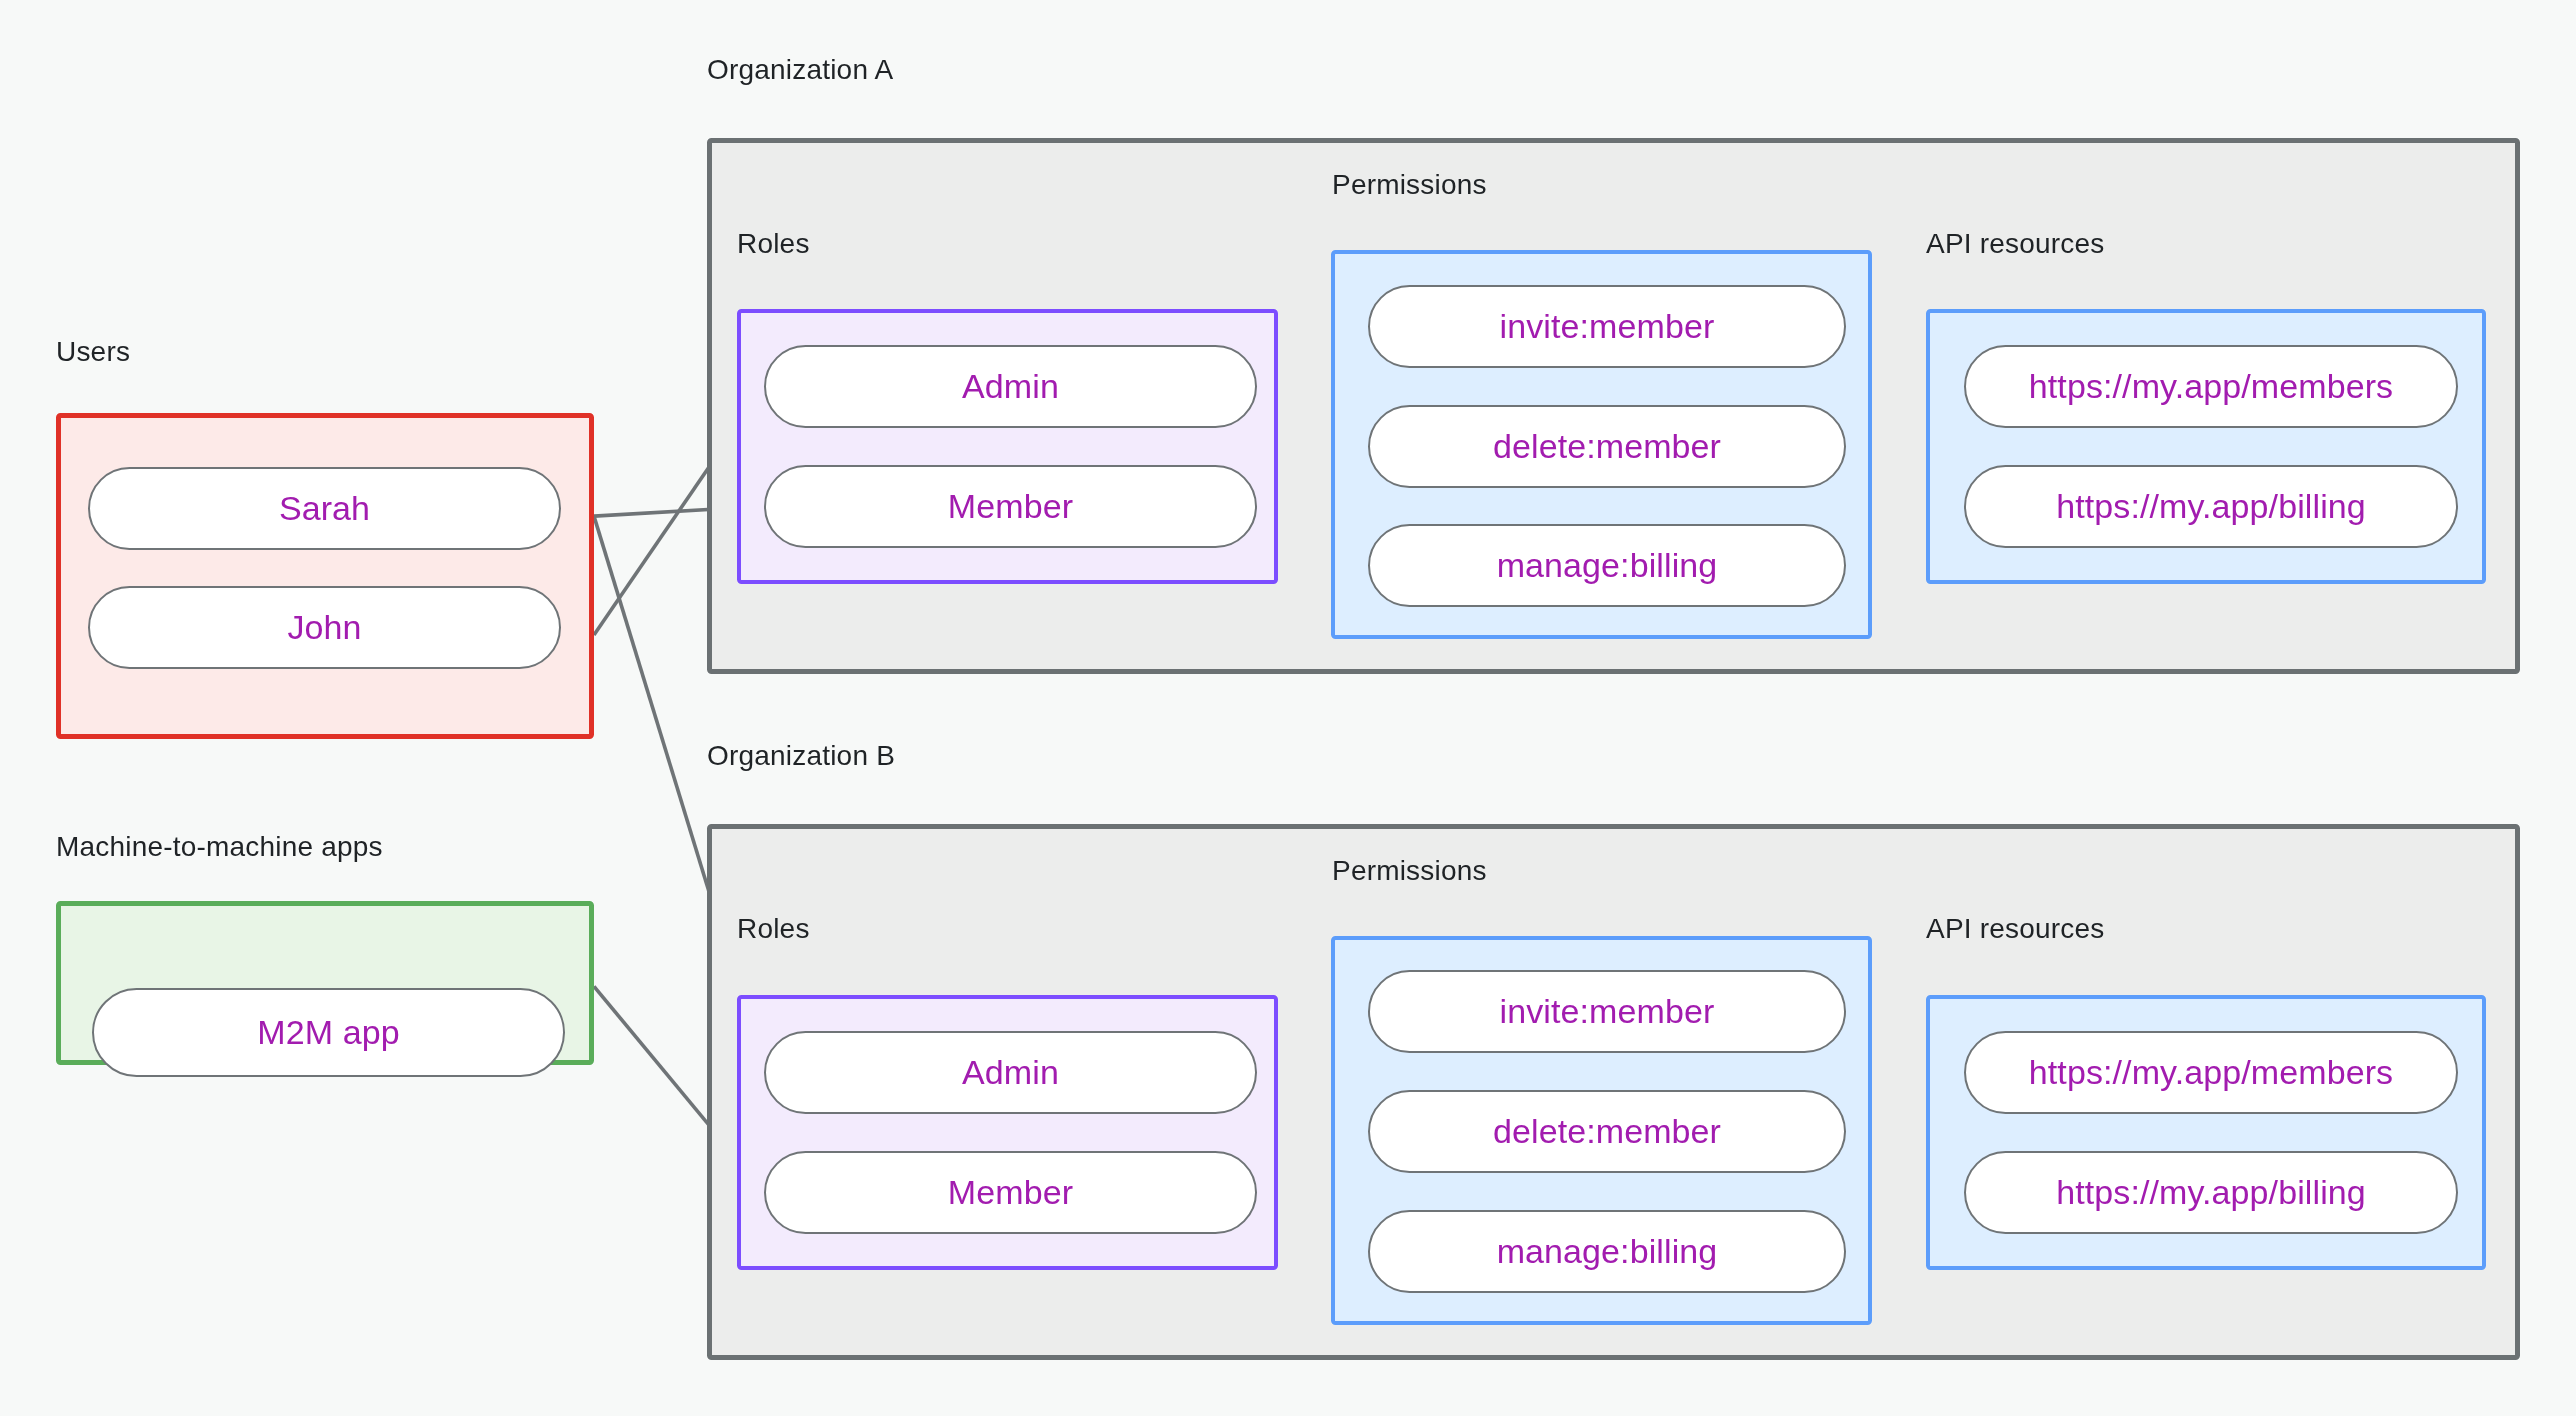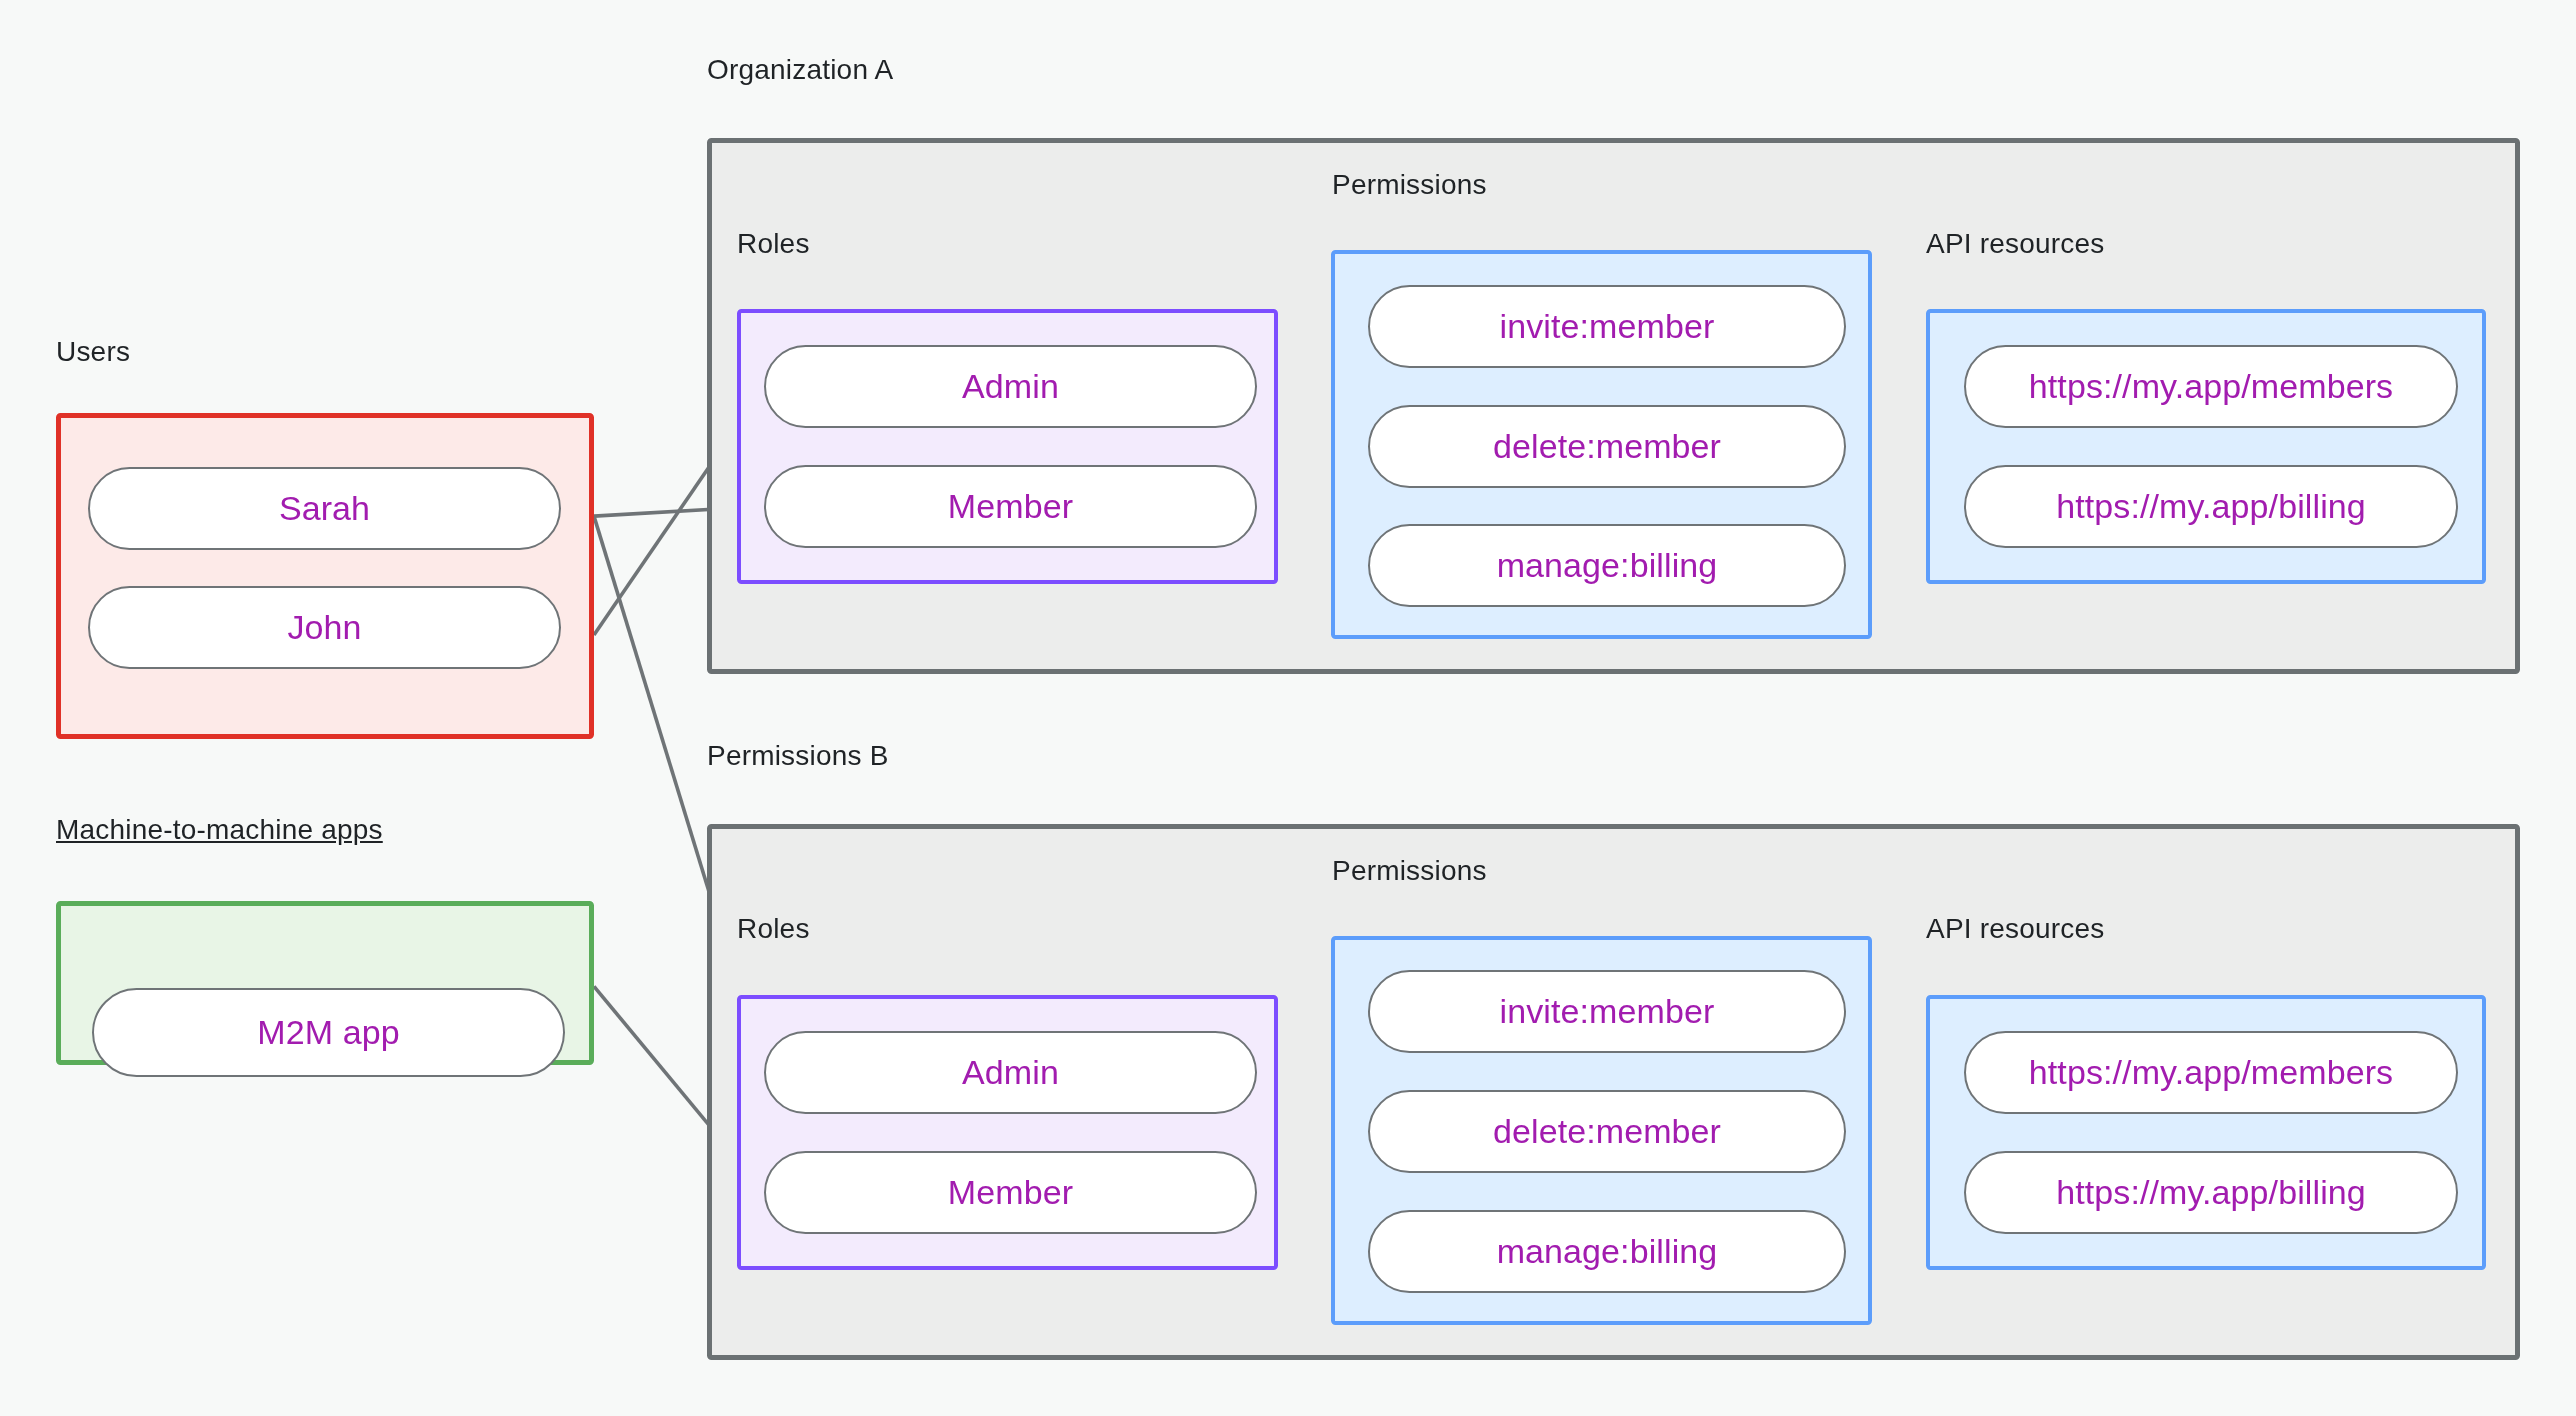--- a/index.html
+++ b/index.html
@@ -104,21 +104,21 @@
     <circle cx="2180" cy="1190" r="11"></circle>
     <circle cx="2180" cy="1323" r="11"></circle>
   </svg>
 
   <div class="grp-label" style="left:56px;top:338px;">Users</div>
   <div class="box box-users" style="left:56px;top:413px;width:538px;height:326px;"></div>
 
   <div class="pill" style="left:88px;top:467px;width:473px;height:83px;">Sarah</div>
   <div class="pill" style="left:88px;top:586px;width:473px;height:83px;">John</div>
 
-  <div class="grp-label" style="left:56px;top:816px;text-decoration:underline;">Machine-to-machine apps</div>
+  <div class="grp-label" style="left:56px;top:833px;">Machine-to-machine apps</div>
   <div class="box box-m2m" style="left:56px;top:901px;width:538px;height:164px;"></div>
 
   <div class="pill" style="left:92px;top:944px;width:473px;height:89px;margin-top:44px;">M2M app</div>
 
   <div class="grp-label" style="left:707px;top:56px;">Organization A</div>
   <div class="box box-org" style="left:707px;top:138px;width:1813px;height:536px;"></div>
 
   <div class="grp-label" style="left:737px;top:230px;">Roles</div>
   <div class="box box-roles" style="left:737px;top:309px;width:541px;height:275px;"></div>
   <div class="pill" style="left:764px;top:345px;width:493px;height:83px;">Admin</div>
@@ -128,21 +128,21 @@
   <div class="box box-perm" style="left:1331px;top:250px;width:541px;height:389px;"></div>
   <div class="pill" style="left:1368px;top:285px;width:478px;height:83px;">invite:member</div>
   <div class="pill" style="left:1368px;top:405px;width:478px;height:83px;">delete:member</div>
   <div class="pill" style="left:1368px;top:524px;width:478px;height:83px;">manage:billing</div>
 
   <div class="grp-label" style="left:1926px;top:230px;">API resources</div>
   <div class="box box-api" style="left:1926px;top:309px;width:560px;height:275px;"></div>
   <div class="pill" style="left:1964px;top:345px;width:494px;height:83px;">https://my.app/members</div>
   <div class="pill" style="left:1964px;top:465px;width:494px;height:83px;">https://my.app/billing</div>
 
-  <div class="grp-label" style="left:707px;top:742px;">Permissions B</div>
+  <div class="grp-label" style="left:707px;top:742px;">Organization B</div>
   <div class="box box-org" style="left:707px;top:824px;width:1813px;height:536px;"></div>
 
   <div class="grp-label" style="left:737px;top:915px;">Roles</div>
   <div class="box box-roles" style="left:737px;top:995px;width:541px;height:275px;"></div>
   <div class="pill" style="left:764px;top:1031px;width:493px;height:83px;">Admin</div>
   <div class="pill" style="left:764px;top:1151px;width:493px;height:83px;">Member</div>
 
   <div class="grp-label" style="left:1332px;top:857px;">Permissions</div>
   <div class="box box-perm" style="left:1331px;top:936px;width:541px;height:389px;"></div>
   <div class="pill" style="left:1368px;top:970px;width:478px;height:83px;">invite:member</div>

